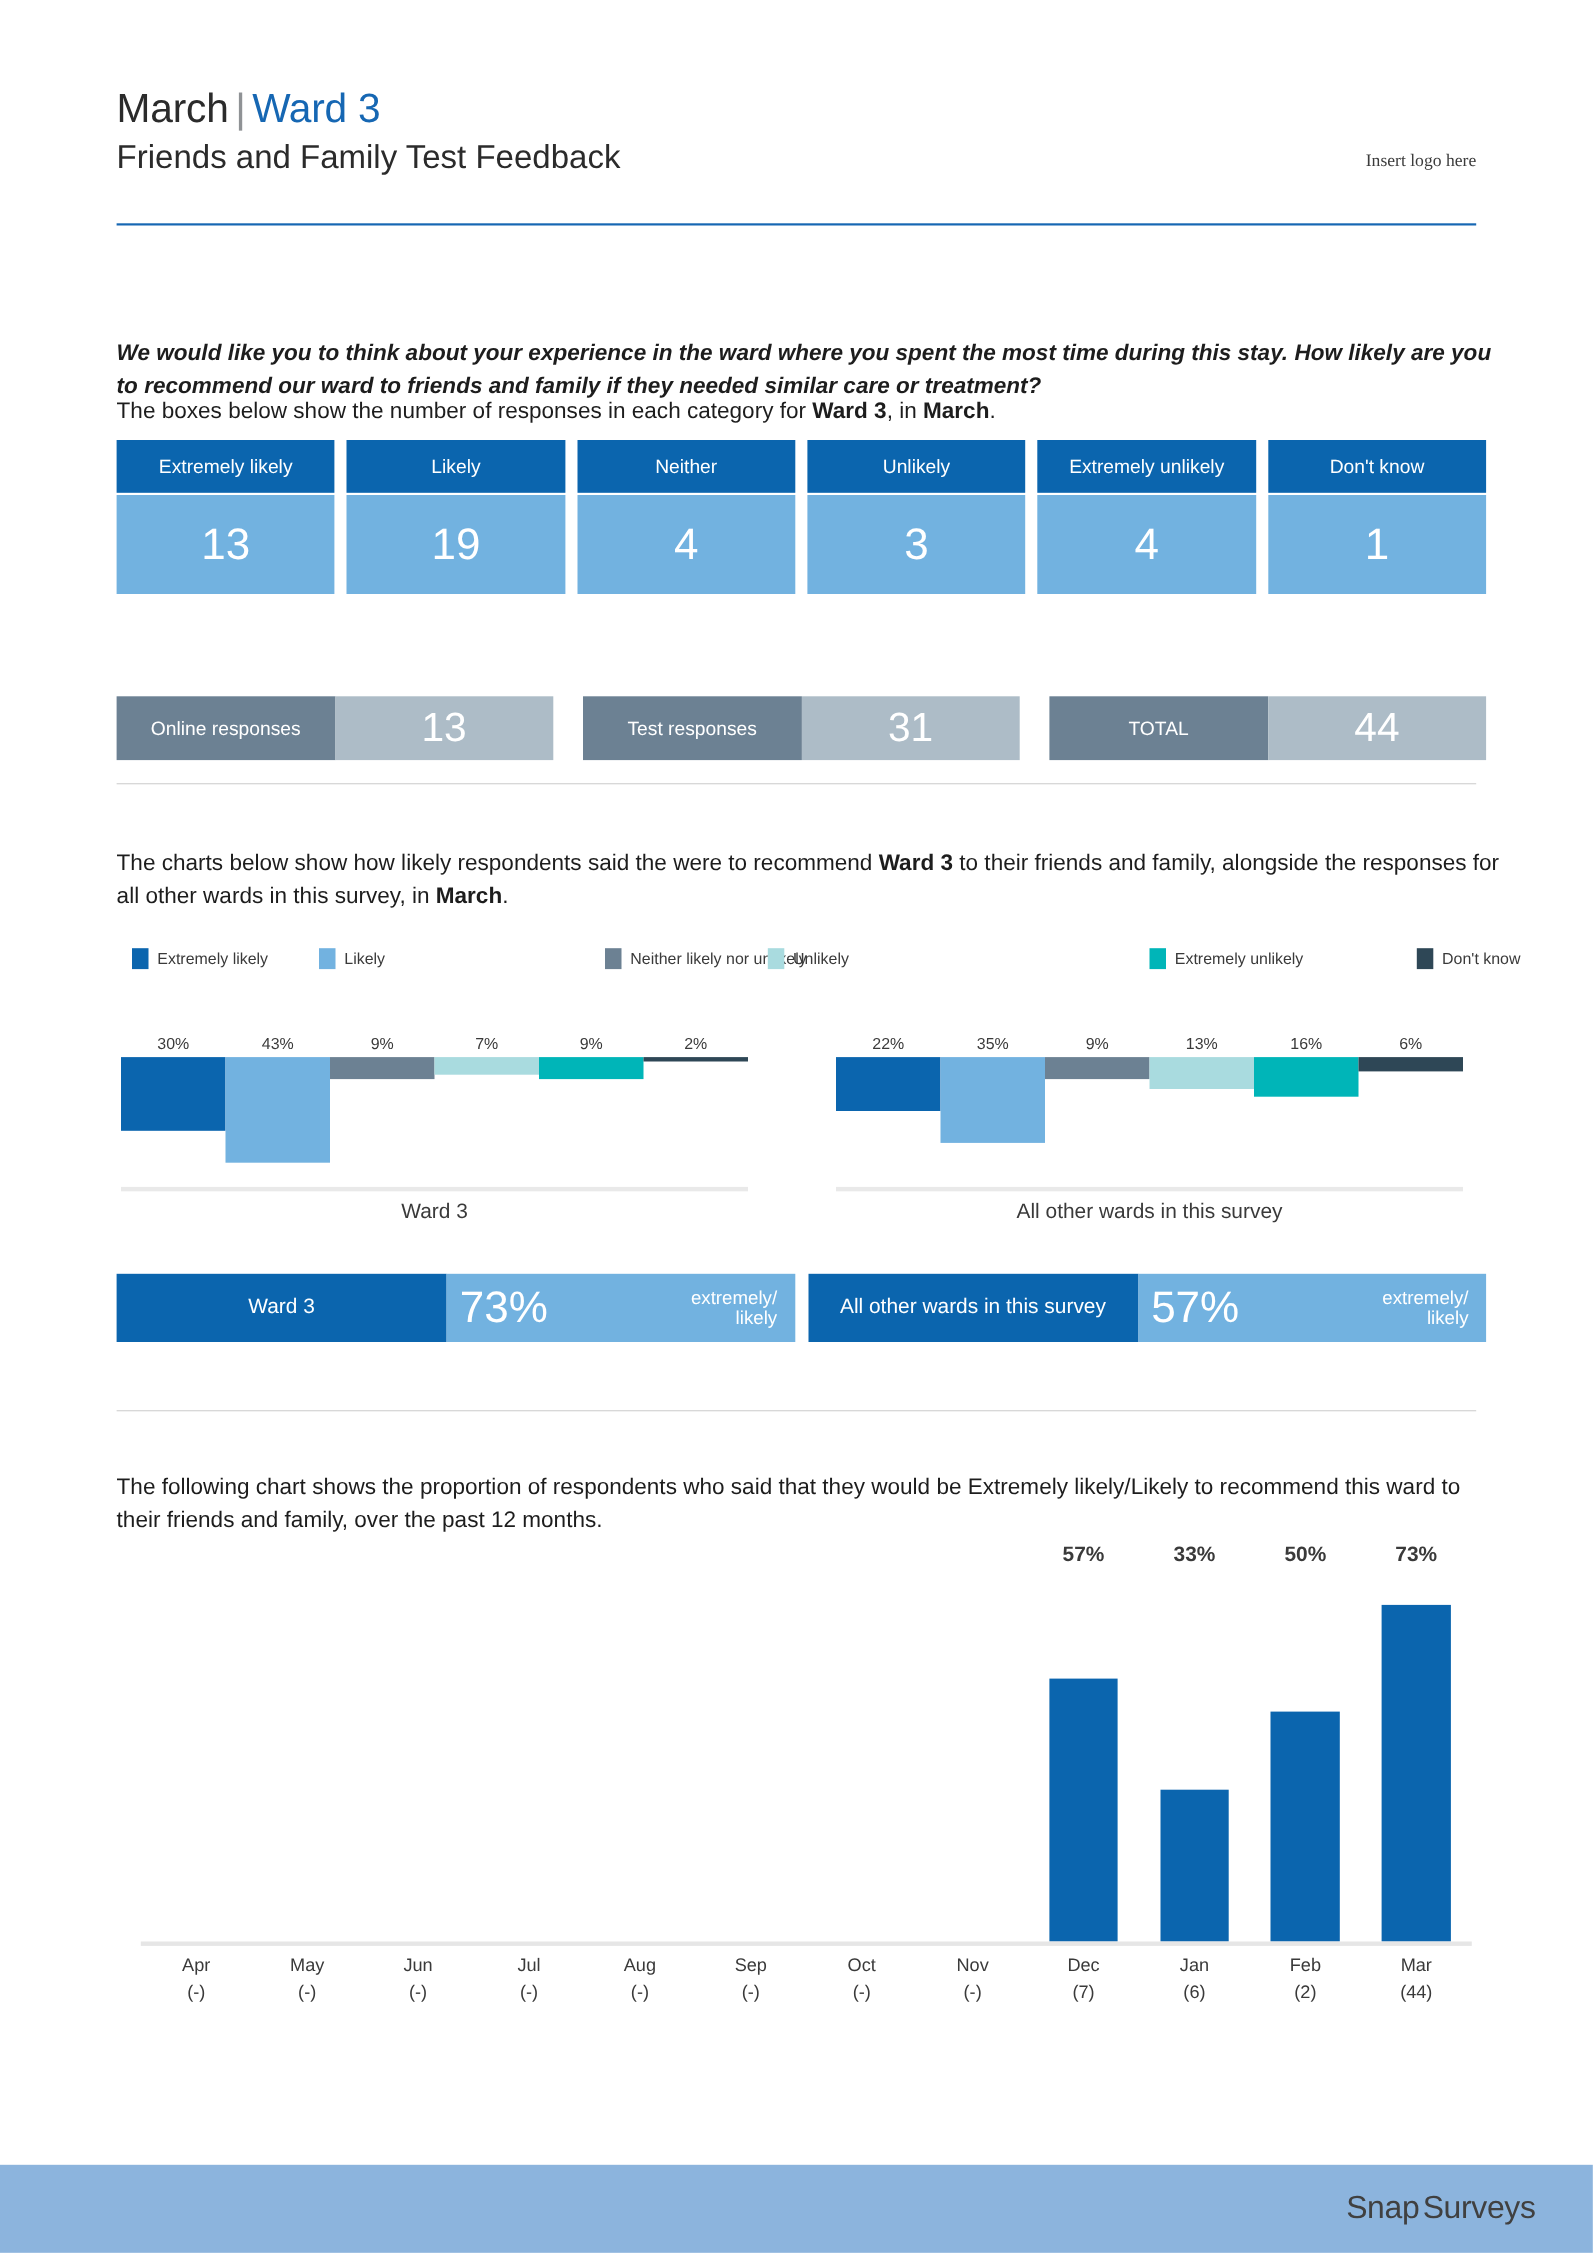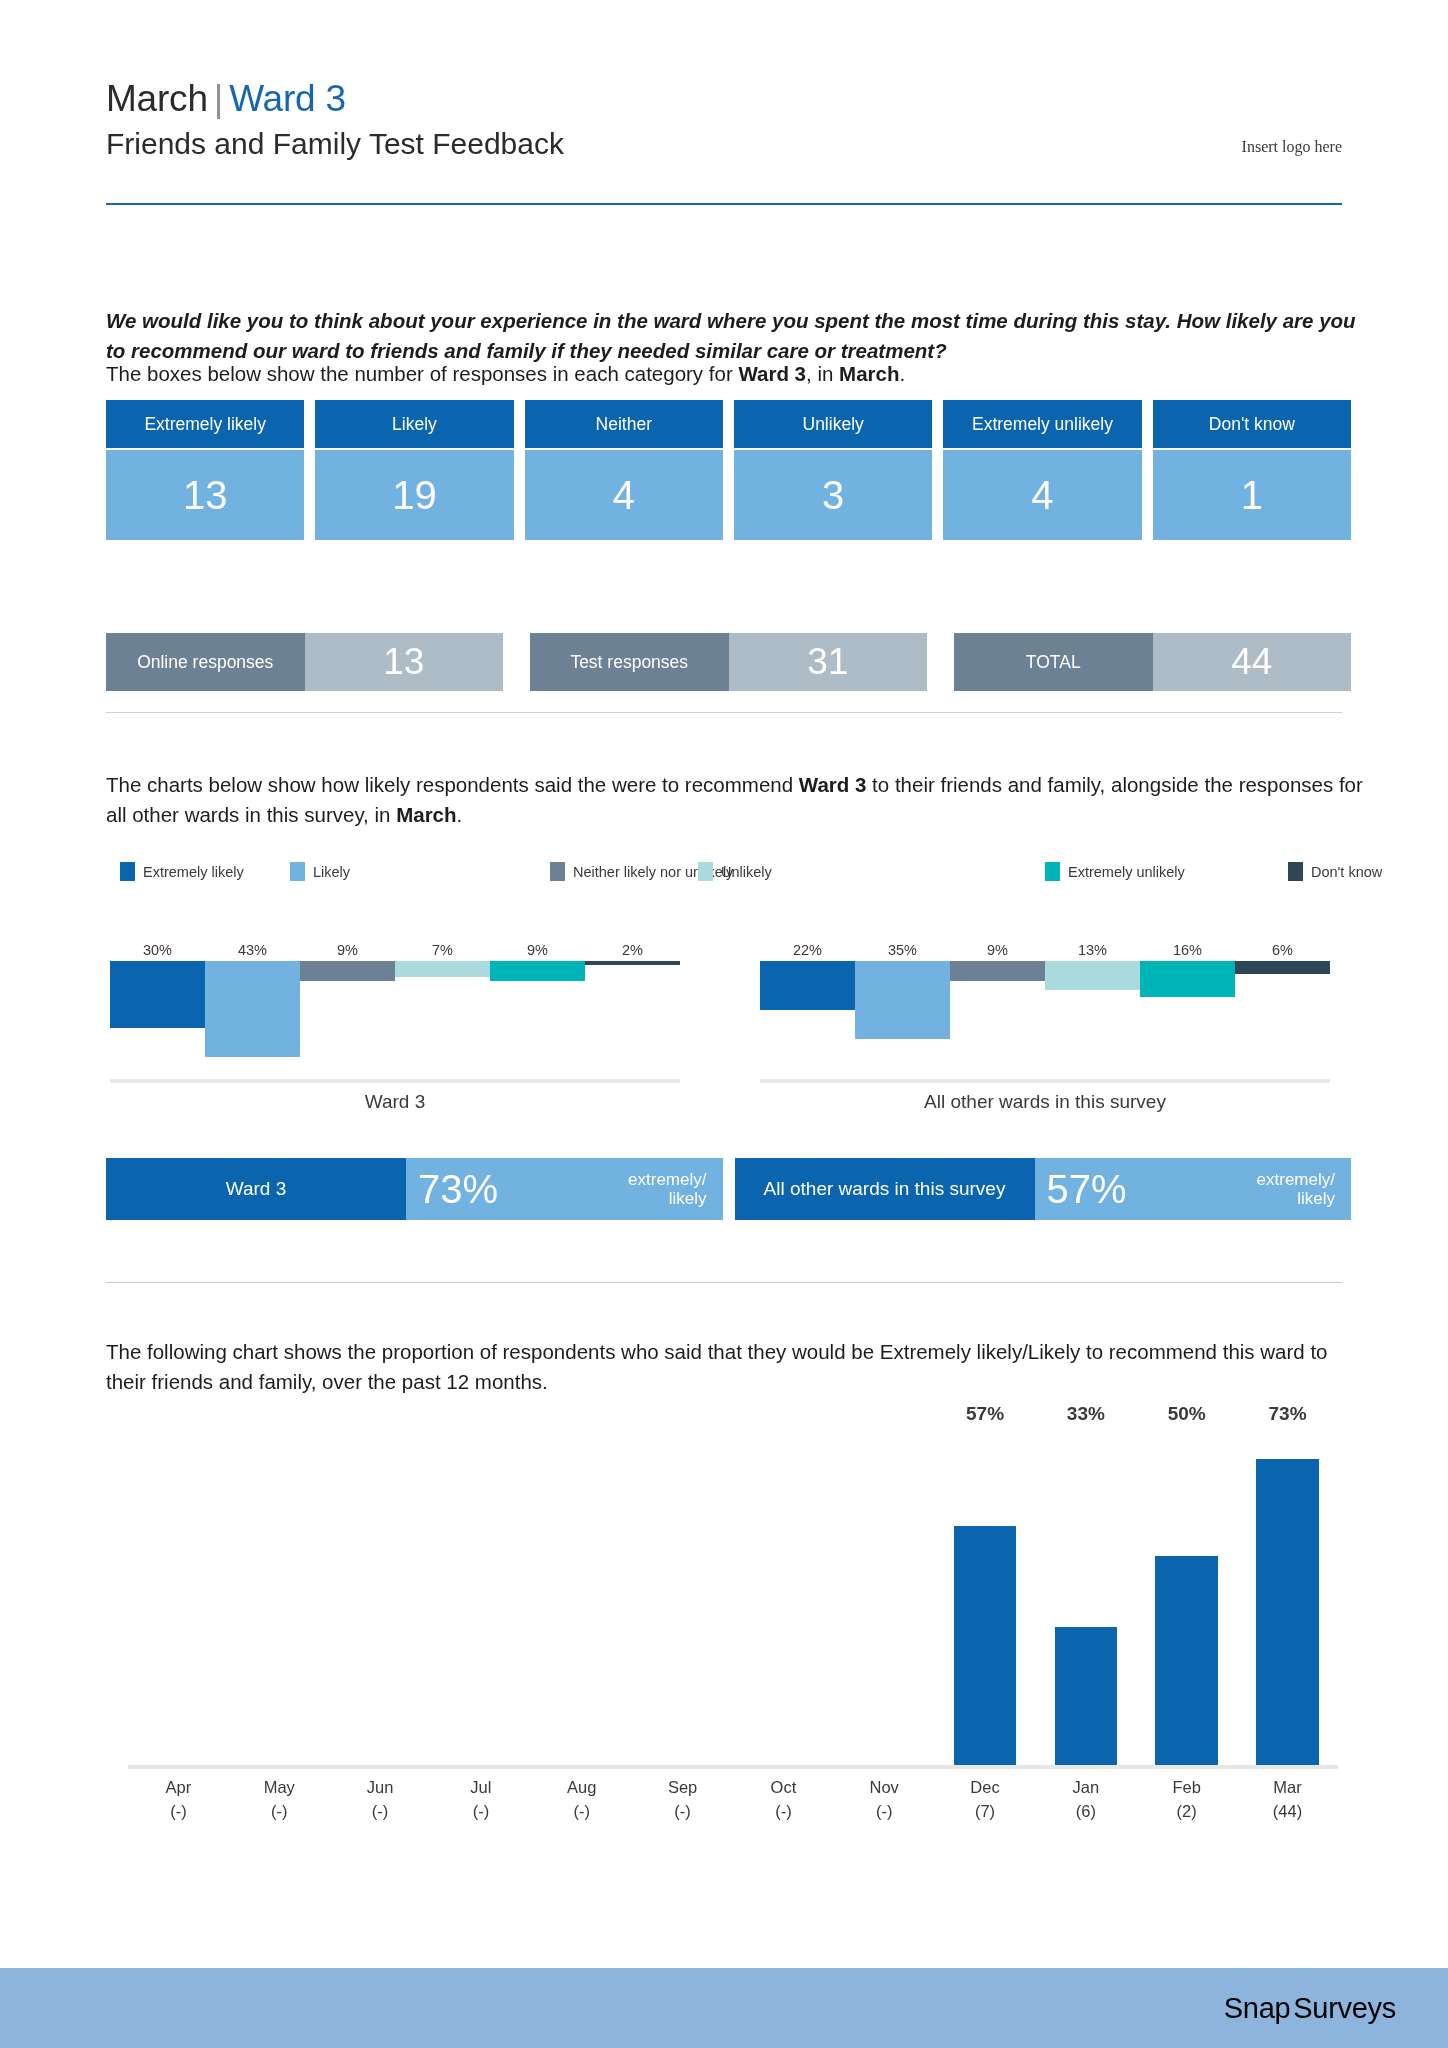--- a/index.html
+++ b/index.html
@@ -391,21 +391,21 @@
     bottom: 0;
     width: 1448px;
     height: 80px;
     background: #8cb4dd;
   }
   .footer-brand {
     position: absolute;
     right: 52px;
     top: 50%;
     transform: translateY(-50%);
-    color: #000000;
+    color: #404040;
     font-size: 29px;
     letter-spacing: -0.3px;
     white-space: nowrap;
   }
   .footer-brand .b2 { margin-left: 3px; }
 </style>
 </head>
 <body>
 
 <div class="page">

